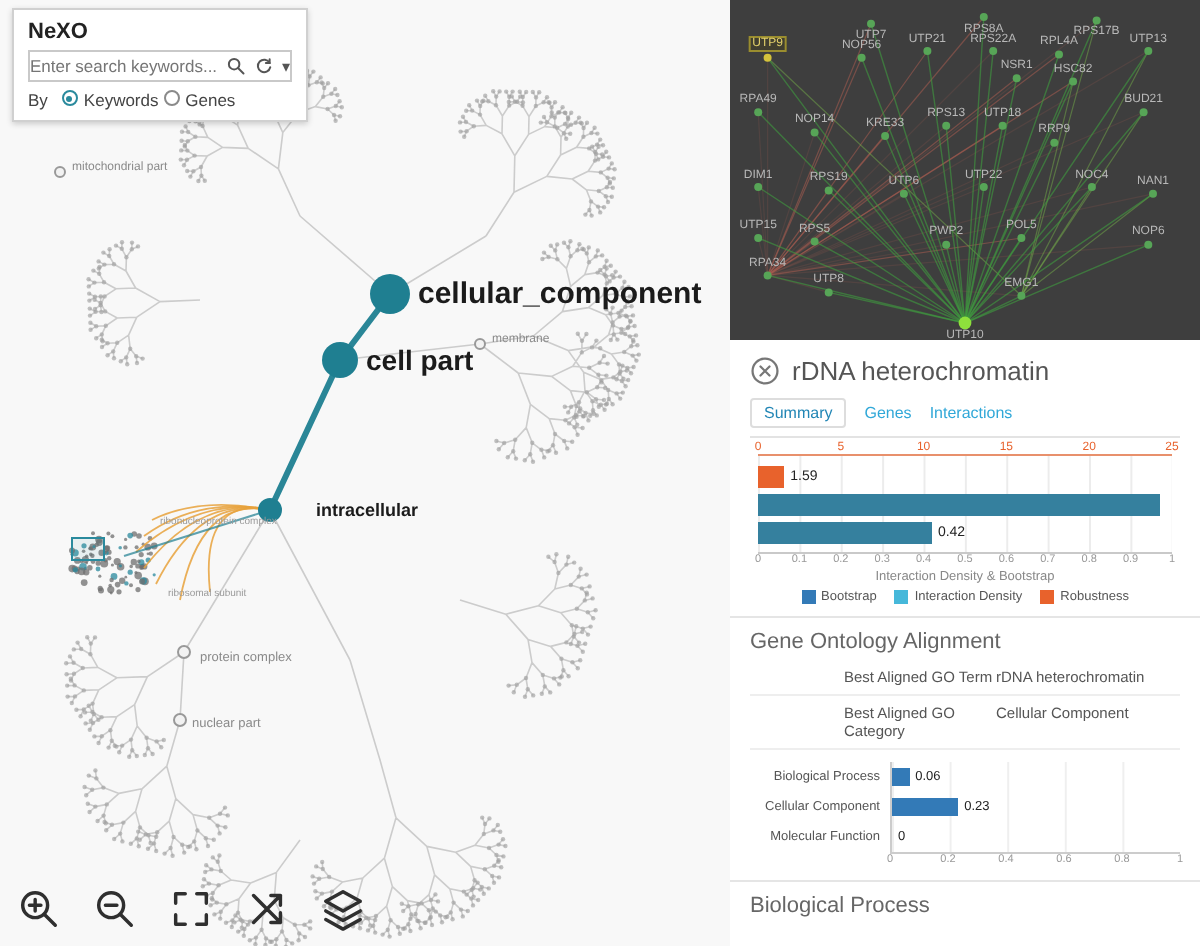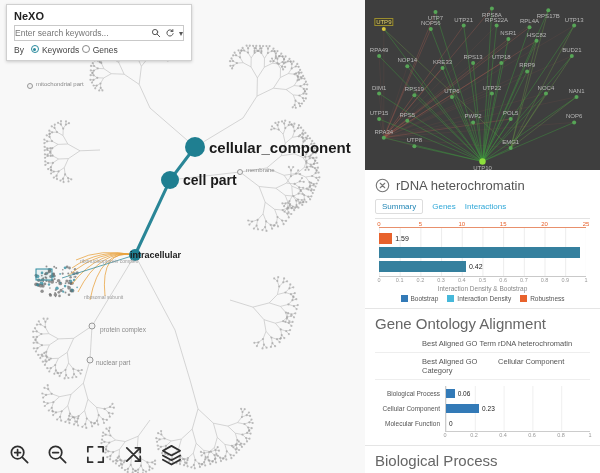--- a/index.html
+++ b/index.html
@@ -7,21 +7,21 @@
   .screen { position:relative; width:600px; height:473px; overflow:hidden; background:#fff; }
 
   
   .tree-panel { position:absolute; left:0; top:0; width:365px; height:473px; background:#f8f8f8; overflow:hidden; }
   #tree-svg { position:absolute; left:0; top:0; }
   .tree-label { position:absolute; white-space:nowrap; color:#1b1b1b; transform:translateY(-50%); }
   .tree-label.gray { color:#8a8a8a; font-weight:normal; }
   .tree-label.tiny { color:#9a9a9a; }
 
   
-  .search-card { position:absolute; left:6px; top:4px; width:186px; background:#fff;
+  .search-card { position:absolute; left:6px; top:4px; width:148px; background:#fff;
     border:1px solid #d0d0d0; box-shadow:0 1px 3px rgba(0,0,0,.18); padding:5px 7px; z-index:6; }
   .search-title { font-size:11px; font-weight:bold; color:#222; margin-bottom:3px; }
   .search-row { display:flex; align-items:center; border:1px solid #c9c9c9; padding:2px 0; gap:4px; background:#fff; }
   .search-row input { flex:1; border:none; outline:none; font-size:8.5px; color:#444; min-width:0;
     font-family:"Liberation Sans", sans-serif; }
   .sicon { display:inline-flex; align-items:center; cursor:pointer; color:#555; }
   .sicon svg { stroke:#555; fill:none; stroke-width:1.6; stroke-linecap:round; }
   .caret { font-size:8px; color:#555; }
   .radio-row { display:flex; align-items:center; gap:7px; margin-top:4px; font-size:8.5px; color:#444; }
   .radio-opt { display:inline-flex; align-items:flex-start; gap:3px; cursor:pointer; }
@@ -59,21 +59,21 @@
   .rb-bar-row { display:flex; align-items:center; height:14px; }
   .rb-bar { height:11px; }
   .rb-val { font-size:7px; color:#222; margin-left:3px; }
   .rb-botaxis { position:relative; height:8px; border-top:1px solid #c9c9c9; }
   .rb-botaxis span { position:absolute; top:0; transform:translateX(-50%); font-size:5.5px; color:#999; }
   .rb-axislabel { text-align:center; font-size:6.5px; color:#888; margin-top:1px; }
   .rb-legend { display:flex; justify-content:center; gap:9px; margin-top:3px; }
   .leg { display:inline-flex; align-items:center; gap:3px; font-size:6.5px; color:#555; }
   .swatch { width:7px; height:7px; display:inline-block; }
   .divider { border-top:1px solid #e5e5e5; margin:6px -10px 0 -10px; }
-  .section-heading { font-size:15px; color:#666; margin:6px 0 3px 0; }
+  .section-heading { font-size:11px; color:#666; margin:6px 0 3px 0; }
   .go-row { display:flex; font-size:7.5px; color:#555; padding:4px 0; border-bottom:1px solid #eee; }
   .go-key { flex:1;padding-left:47px; }
   .go-val { width:92px; }
   .go-chart { margin-top:6px; }
   .gc-row { display:flex; align-items:center; height:15px; }
   .gc-label { width:70px; text-align:right; padding-right:5px; font-size:6.5px; color:#555; }
   .gc-plot { position:relative; flex:1; height:100%; display:flex; align-items:center; border-left:1px solid #ccc;
     background-image:linear-gradient(to right,#efefef 1px,transparent 1px); background-size:20% 100%; }
   .gc-bar { height:9px; }
   .gc-val { font-size:6.5px; color:#222; margin-left:3px; }
@@ -981,21 +981,21 @@
         <circle cx="92" cy="326" r="3" fill="#f2f2f2" stroke="#999" stroke-width="1"></circle>
         <circle cx="90" cy="360" r="3" fill="#f2f2f2" stroke="#999" stroke-width="1"></circle>
         <circle cx="30" cy="86" r="2.5" fill="#f2f2f2" stroke="#999" stroke-width="1"></circle>
         <circle cx="195" cy="147" r="10" fill="#1f7f91"></circle>
         <circle cx="170" cy="180" r="9" fill="#1f7f91"></circle>
         <circle cx="135" cy="255" r="6" fill="#1f7f91"></circle>
       </svg>
     <div id="tree-labels">
         <span class="tree-label " style="left: 209px; top: 147px; font-size: 15px; font-weight: 600;">cellular_component</span>
         <span class="tree-label " style="left: 183px; top: 180px; font-size: 14px; font-weight: 600;">cell part</span>
-        <span class="tree-label " style="left: 130px; top: 255px; font-size: 9px; font-weight: 600;">intracellular</span>
+        <span class="tree-label " style="left: 158px; top: 255px; font-size: 9px; font-weight: 600;">intracellular</span>
         <span class="tree-label gray" style="left: 36px; top: 84px; font-size: 6px;">mitochondrial part</span>
         <span class="tree-label gray" style="left: 246px; top: 170px; font-size: 6px;">membrane</span>
         <span class="tree-label gray" style="left: 100px; top: 329px; font-size: 6.5px;">protein complex</span>
         <span class="tree-label gray" style="left: 96px; top: 362px; font-size: 6.5px;">nuclear part</span>
         <span class="tree-label tiny" style="left: 80px; top: 261px; font-size: 5px;">ribonucleoprotein complex</span>
         <span class="tree-label tiny" style="left: 84px; top: 297px; font-size: 5px;">ribosomal subunit</span>
       </div>
 
     <div class="search-card">
       <div class="search-title">NeXO</div>

